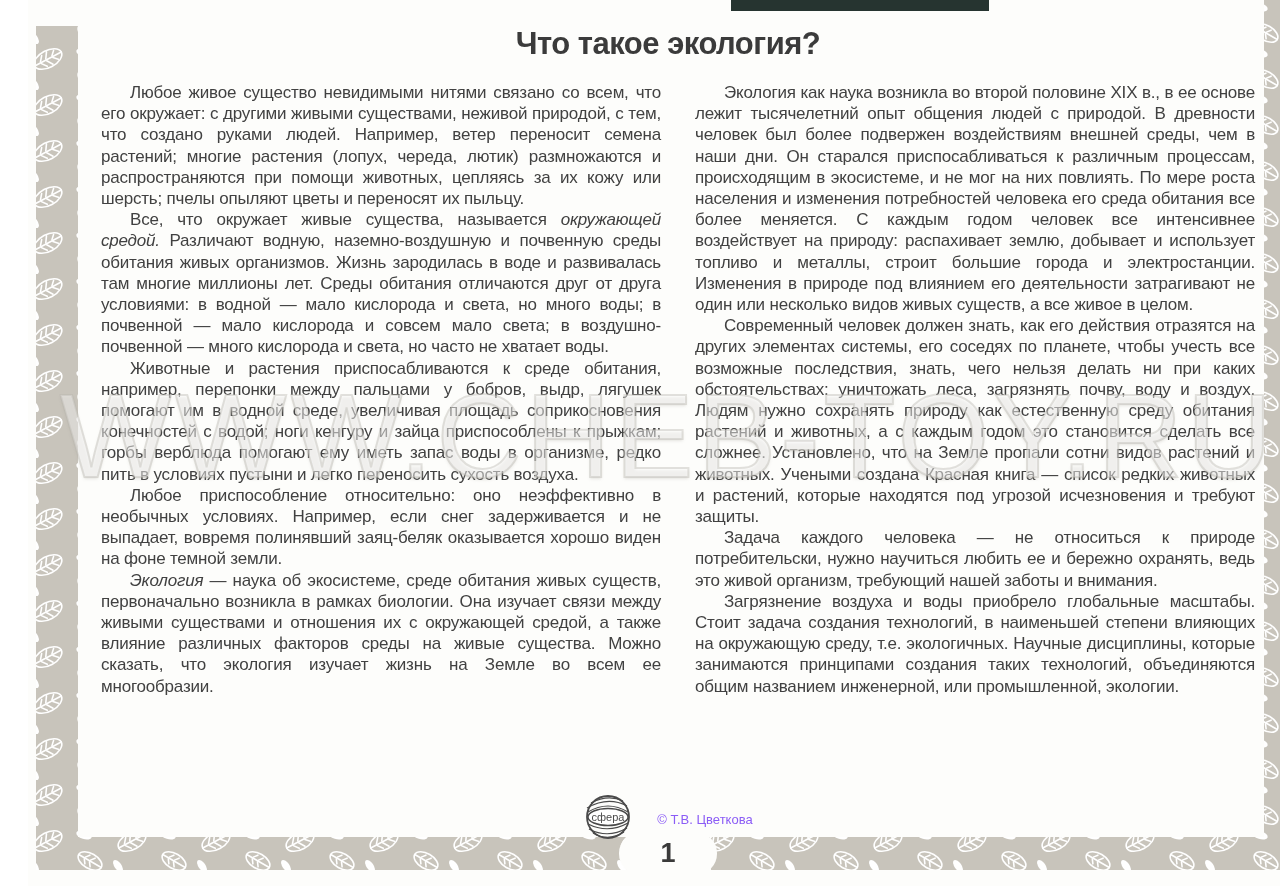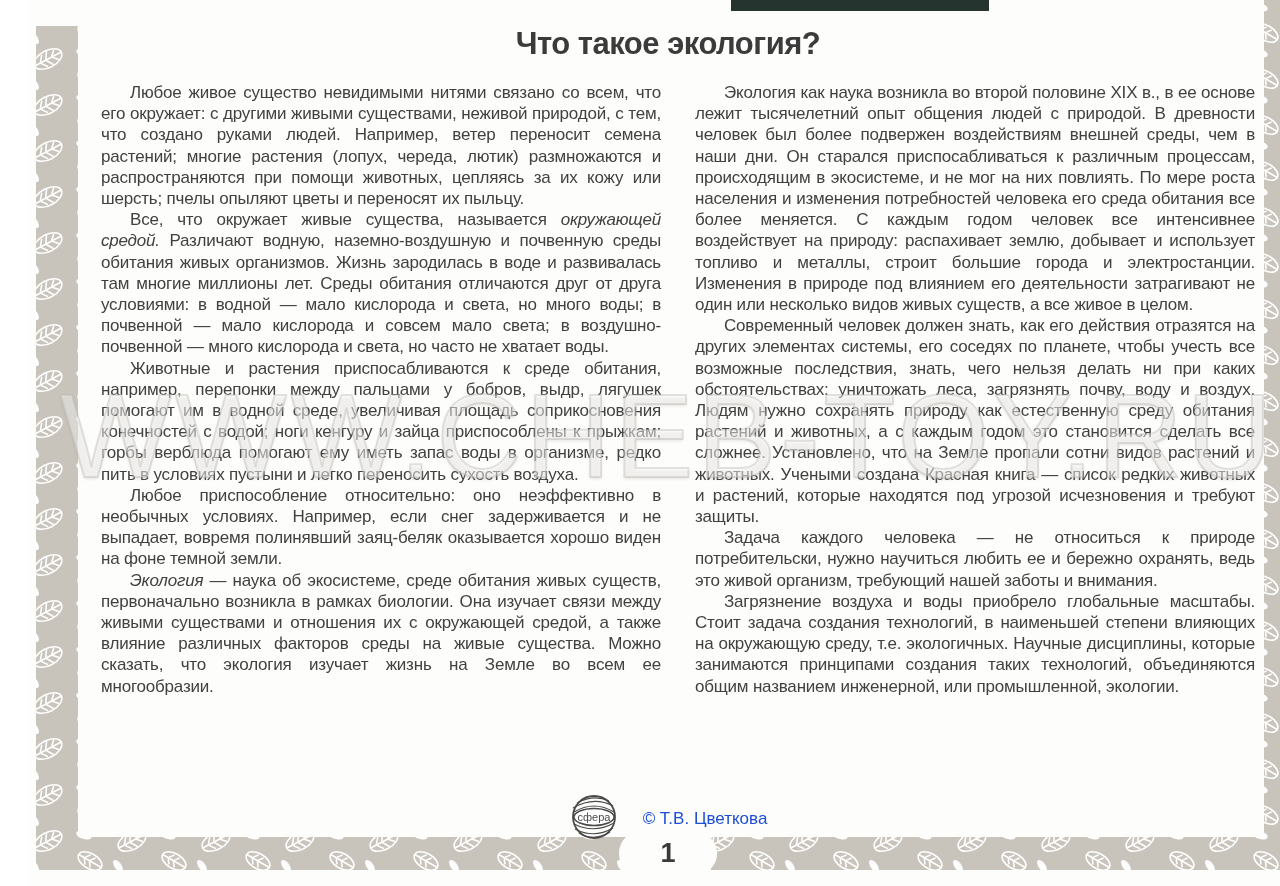--- a/index.html
+++ b/index.html
@@ -49,21 +49,21 @@
   .footer{
     position:absolute;left:0;top:792px;width:100%;
     display:flex;align-items:center;justify-content:center;gap:24px;
   }
   .logo{position:relative;width:50px;height:50px;flex:0 0 auto;}
   .footer-text{text-align:center;}
   .series{
     font-size:14px;font-weight:bold;letter-spacing:0.8px;color:#3b3b3b;
   }
   .copyright{
-    margin-top:4px;font-size:17px;color:#1d4ed8;
+    margin-top:4px;font-size:13px;color:#8b5cf6;
   }
   .page-number-badge{
     position:absolute;left:591px;top:833px;width:98px;height:41px;
     background:#fdfdfb;border-radius:20px;
     display:flex;align-items:center;justify-content:center;
   }
   .page-number-badge span{
     font-size:27px;font-weight:bold;color:#3a3a3a;
   }
 </style>

